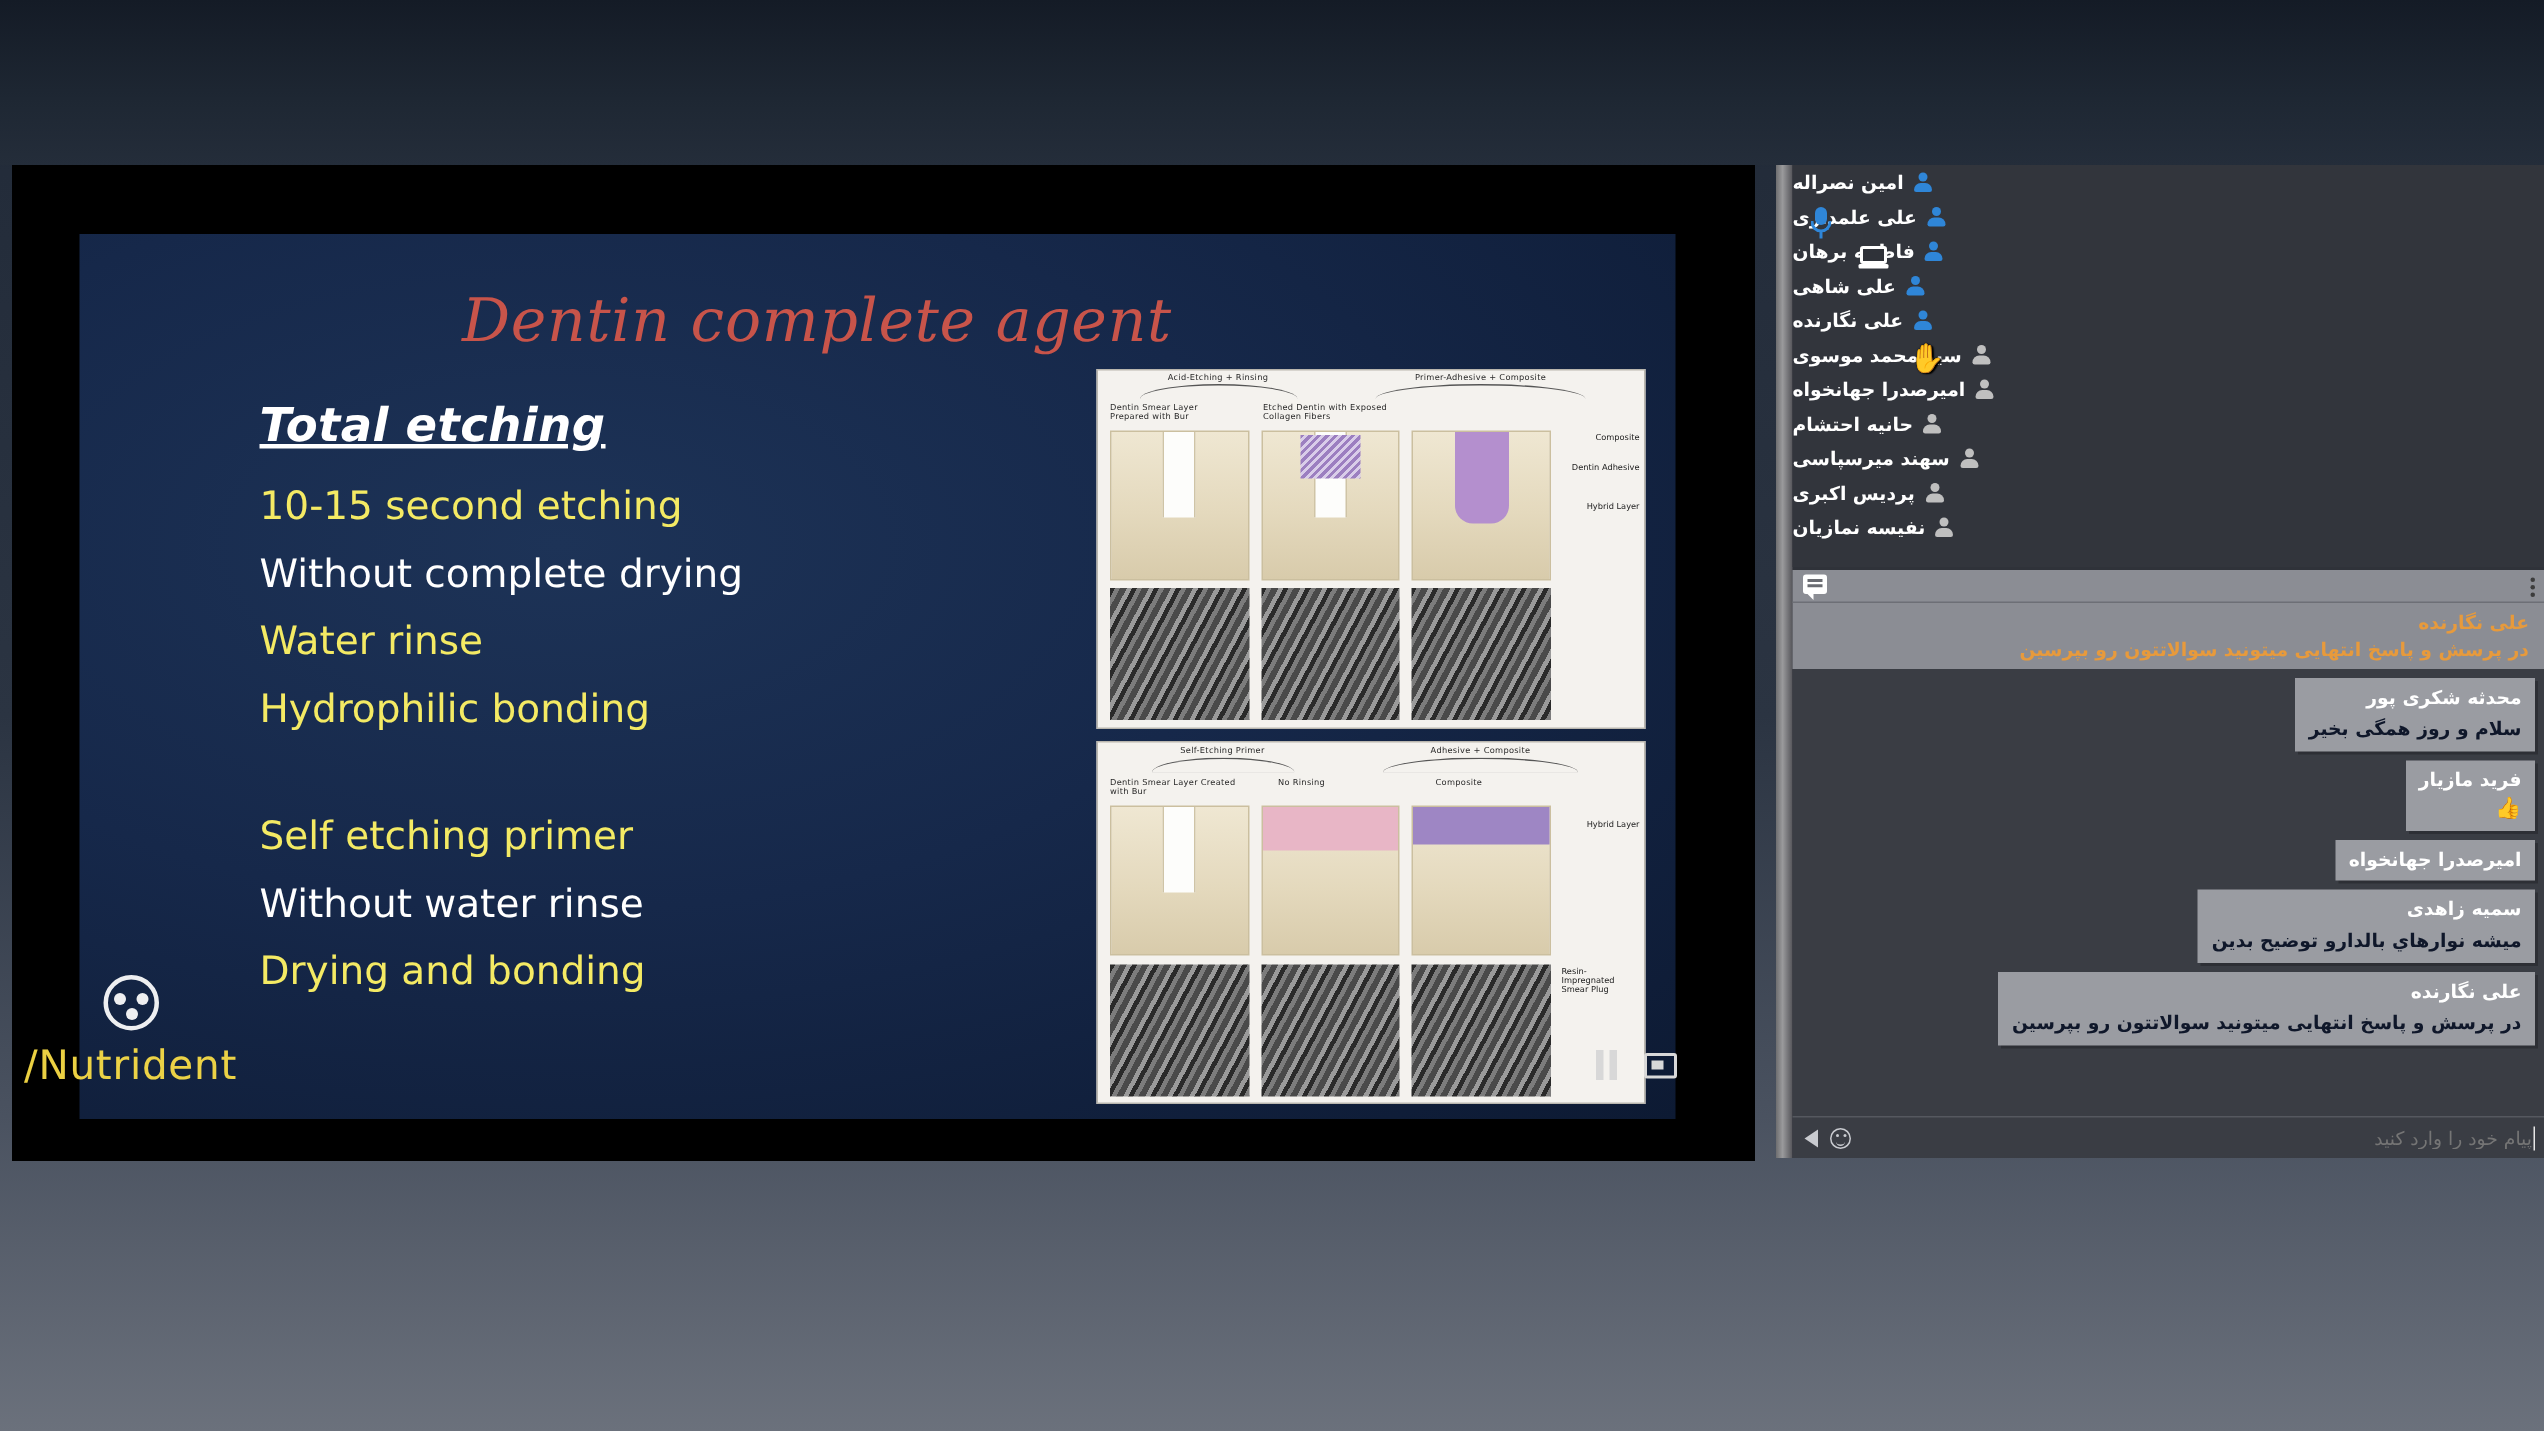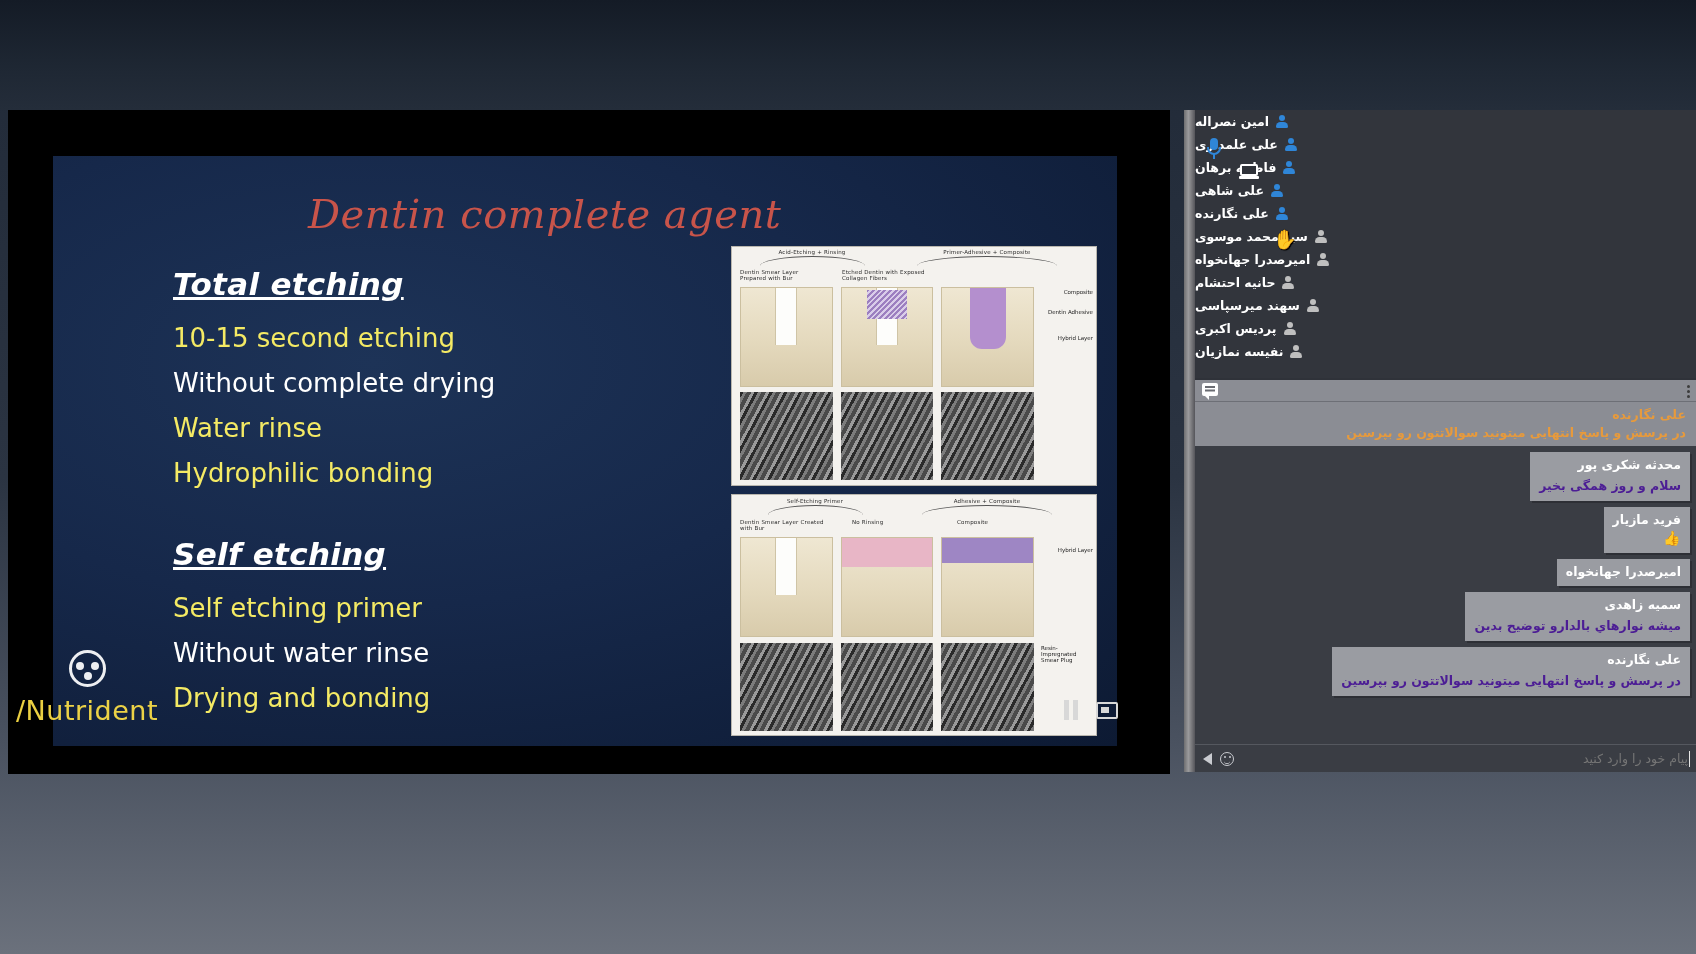--- a/index.html
+++ b/index.html
@@ -259,21 +259,21 @@
   }
   .msg{
     align-self:flex-end; max-width: 74%;
     background:#9a9ca2; color:#ffffff;
     padding: 5px 9px 7px 9px;
     direction: rtl; text-align: right;
     box-shadow: 2px 2px 0 rgba(0,0,0,.22);
   }
   .msg.wide{ max-width: 86%; }
   .msg-author{ font-size:12.5px; font-weight:bold; color:#ffffff; }
-  .msg-text{ font-size:12.5px; font-weight:bold; color:#4c1d95; margin-top:5px; line-height:17px; }
+  .msg-text{ font-size:12.5px; font-weight:bold; color:#0f172a; margin-top:5px; line-height:17px; }
   .msg-emoji{ font-size:14px; margin-top:3px; }
 
   .chat-input-bar{
     height: 28px; flex:none; background:#3a3d44;
     border-top:1px solid #55585f;
     display:flex; align-items:center; gap:8px; padding: 0 8px;
     position:relative;
   }
   .send-ico{
     width:0;height:0; flex:none;
@@ -314,21 +314,20 @@
 
     <div class="slide-body">
       <div class="head-line">Total etching</div>
       <div class="bullet yellow">10-15 second etching</div>
       <div class="bullet">Without complete drying</div>
       <div class="bullet yellow">Water rinse</div>
       <div class="bullet yellow">Hydrophilic  bonding</div>
 
       <div class="gap"></div>
 
-      <div class="head-line">Self etching</div>
       <div class="bullet yellow">Self etching primer</div>
       <div class="bullet">Without water rinse</div>
       <div class="bullet yellow">Drying and bonding</div>
     </div>
 
     <div class="fig fig-top">
       <div class="arc" style="left:28px; top:9px; width:105px;"></div>
       <div class="arc" style="left:185px; top:9px; width:140px;"></div>
       <div class="fig-cap" style="left:20px; top:2px; width:120px;">Acid-Etching + Rinsing</div>
       <div class="fig-cap" style="left:175px; top:2px; width:160px;">Primer-Adhesive + Composite</div>

